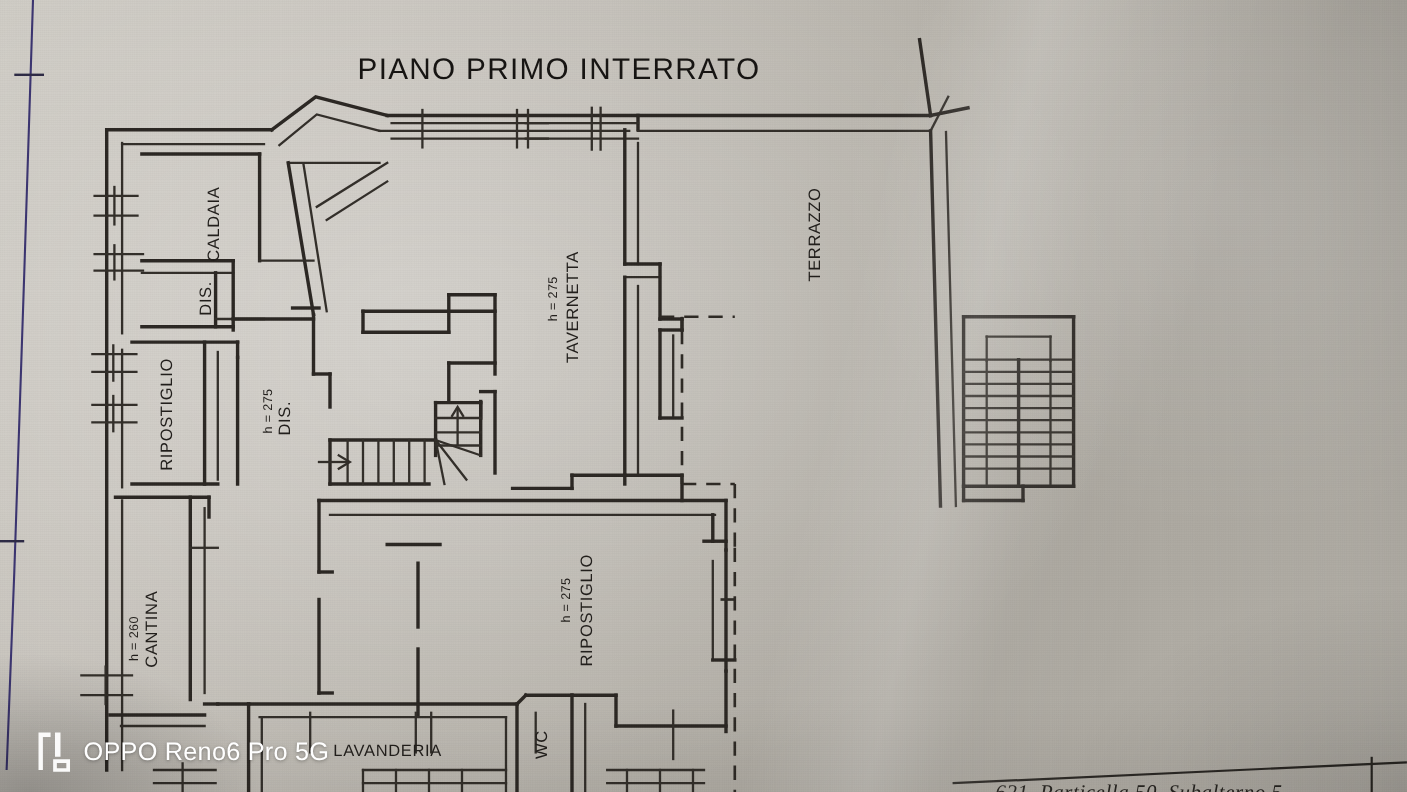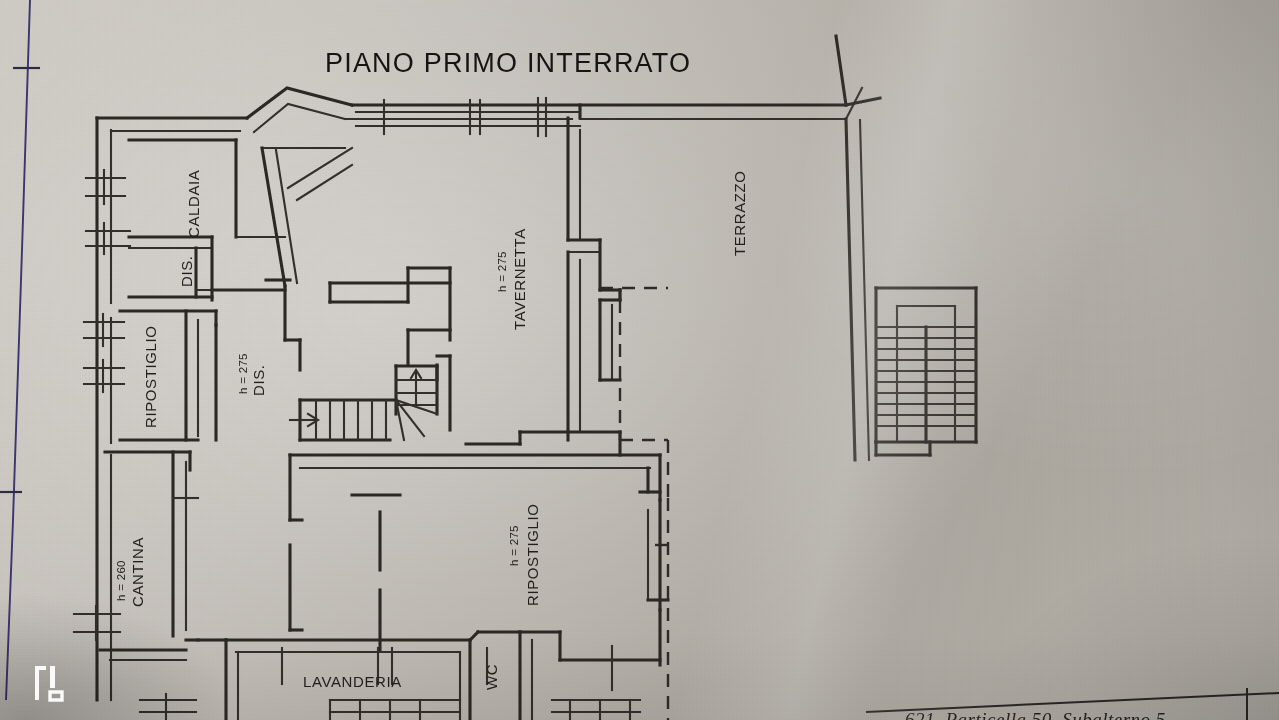--- a/index.html
+++ b/index.html
@@ -419,14 +419,15 @@
   <div id="sheen"></div>
   <div id="grain"></div>
   <div id="vignette"></div>
 
   <div id="watermark">
     <svg id="wm-logo" viewBox="0 0 31 38">
       <path d="M2 2 L13 2 L13 6 L6 6 L6 36 L2 36 Z" fill="#ffffff" opacity="0.95"></path>
       <path d="M17 2 L22 2 L22 24 L17 24 Z" fill="#ffffff" opacity="0.95"></path>
       <path d="M17 28 L29 28 L29 36 L17 36 Z" fill="none" stroke="#ffffff" stroke-width="3.4" opacity="0.95"></path>
     </svg>
+    <span id="wm-text">OPPO Reno6 Pro 5G</span>
   </div>
 </div>
 
 </body></html>

